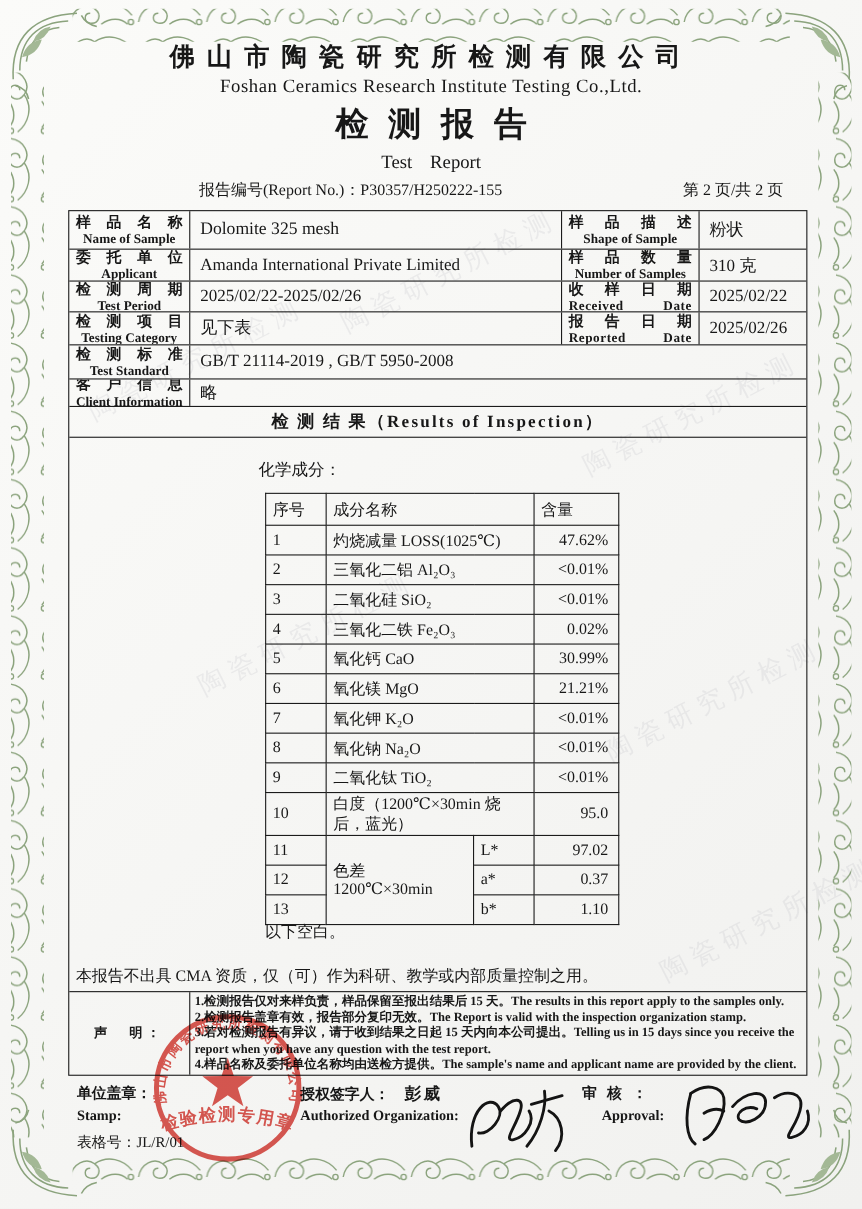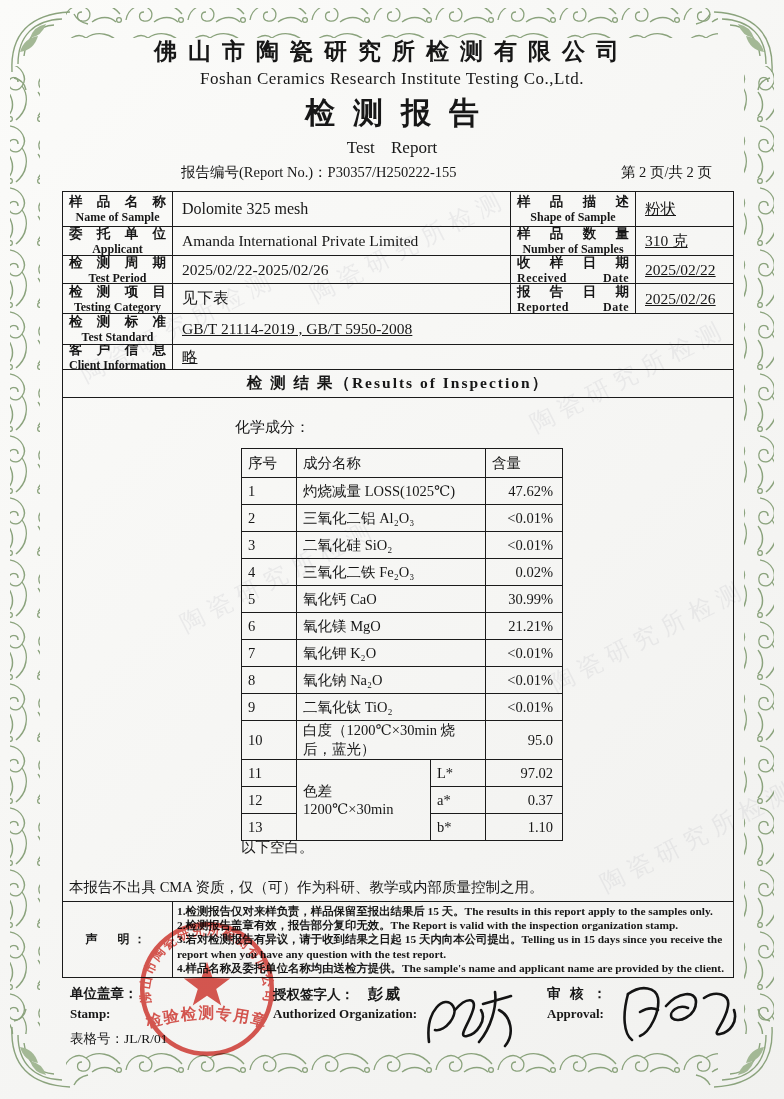--- a/index.html
+++ b/index.html
@@ -27,21 +27,21 @@
   .meta-right { position:absolute; right:72px; }
 
   
   .mtable { position:absolute; left:62px; top:191px; width:672px; height:787px;
             border:1.5px solid #1b1b1b; font-size:15px; }
   .mrow { display:grid; border-bottom:1px solid #1b1b1b; }
   .mrow.cols4 { grid-template-columns:110px 338px 125px 1fr; }
   .mrow.cols2 { grid-template-columns:110px 1fr; }
   .cell { border-right:1px solid #1b1b1b; display:flex; flex-direction:column;
           justify-content:center; overflow:hidden; }
-  .cell:last-child { border-right:none;text-decoration:underline; }
+  .cell:last-child { border-right:none; }
   .lblcell { text-align:center; padding:1px 6px; }
   .lbl-zh { font-size:13.5px; font-weight:700; text-align:justify; text-align-last:justify; }
   .lbl-en { font-size:12px; font-weight:700; line-height:1.1; }
   .lbl-en.spread { text-align:justify; text-align-last:justify; letter-spacing:.5px; }
   .valcell { padding-left:9px; justify-content:center; font-size:15.5px; }
   .valcell.big { font-size:16px; }
 
   .sect-title { height:28px; display:flex; align-items:center; justify-content:center;
                 font-size:15.5px; font-weight:700; border-bottom:1px solid #1b1b1b;
                 letter-spacing:2px; }
@@ -317,21 +317,21 @@
     </div>
   </div>
 
   <div class="ft" style="left:70px; top:985px;">单位盖章：</div>
   <div class="ft ft-en" style="left:70px; top:1006px;">Stamp:</div>
   <div class="ft ft-plain" style="left:70px; top:1030px; font-size:13.5px;"><span>表格号：</span><span>JL/R/01</span></div>
 
   <div class="ft" style="left:273px; top:985px;"><span>授权签字人：</span><span class="signer-name">彭威</span></div>
   <div class="ft ft-en" style="left:273px; top:1006px;">Authorized Organization:</div>
 
-  <div class="ft" style="left:547px; top:985px; letter-spacing:3px;">审 核 ：</div>
+  <div class="ft" style="left:529px; top:985px; letter-spacing:3px;">审 核 ：</div>
   <div class="ft ft-en" style="left:547px; top:1006px;">Approval:</div>
 
   <svg class="sig" style="left:415px; top:980px;" width="110" height="80" viewBox="0 0 110 80">
     <path d="M14 62 C10 30 30 14 38 26 C44 35 30 52 20 50"></path>
     <path d="M40 30 C52 16 62 18 58 30 C54 44 42 58 52 56 C62 54 72 40 66 30"></path>
     <path d="M68 24 L96 16"></path>
     <path d="M80 12 C82 26 76 48 64 62"></path>
     <path d="M84 30 C96 36 100 54 90 66"></path>
   </svg>
   <svg class="sig" style="left:612px; top:978px;" width="130" height="70" viewBox="0 0 130 70">

